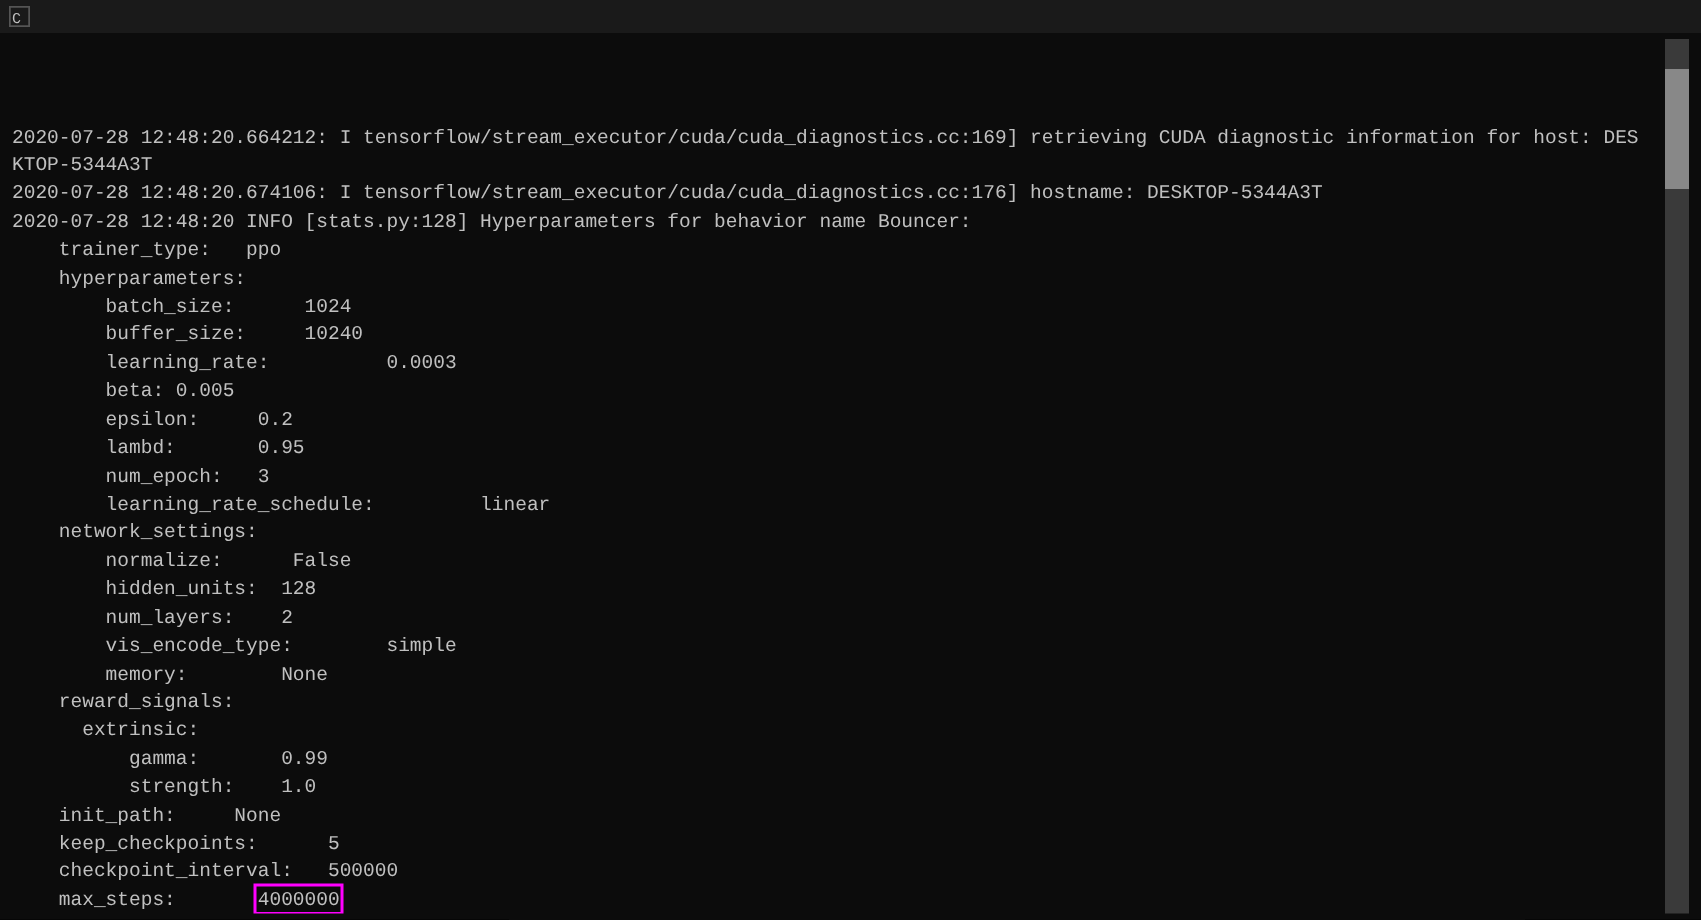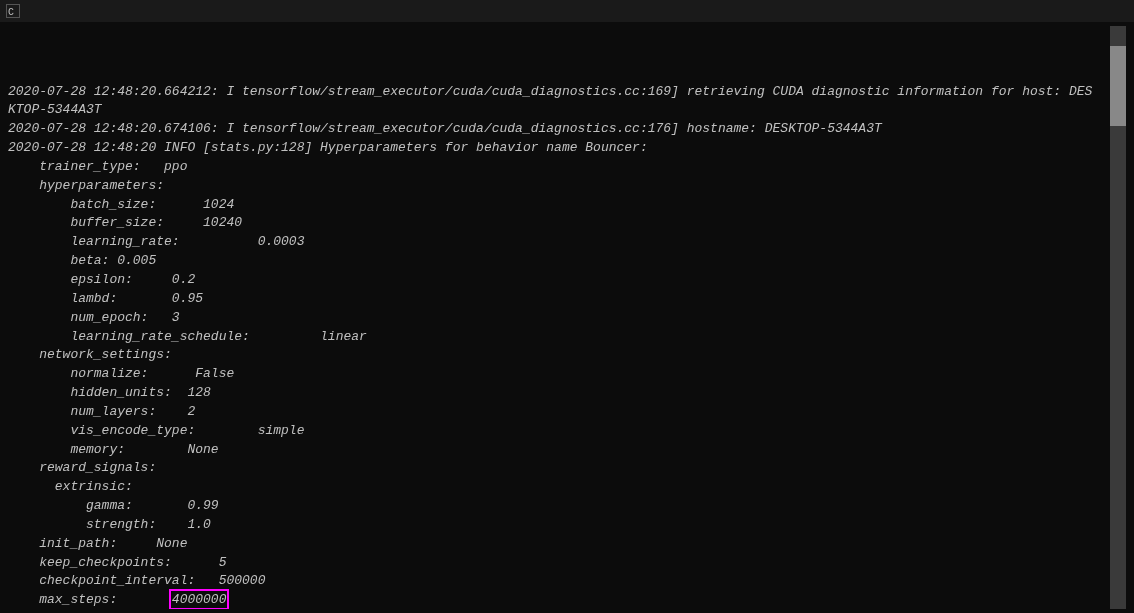--- a/index.html
+++ b/index.html
@@ -71,21 +71,20 @@
       justify-content: center;
     }
 
     .terminal-body {
       flex: 1;
       background: #0c0c0c;
       padding: 4px 8px;
       overflow: hidden;
       position: relative;
       display: flex;
-      font-style: italic;
     }
 
     .terminal-content {
       flex: 1;
       overflow: hidden;
       font-size: 13px;
       line-height: 1.45;
       color: #c0c0c0;
       white-space: pre;
     }

